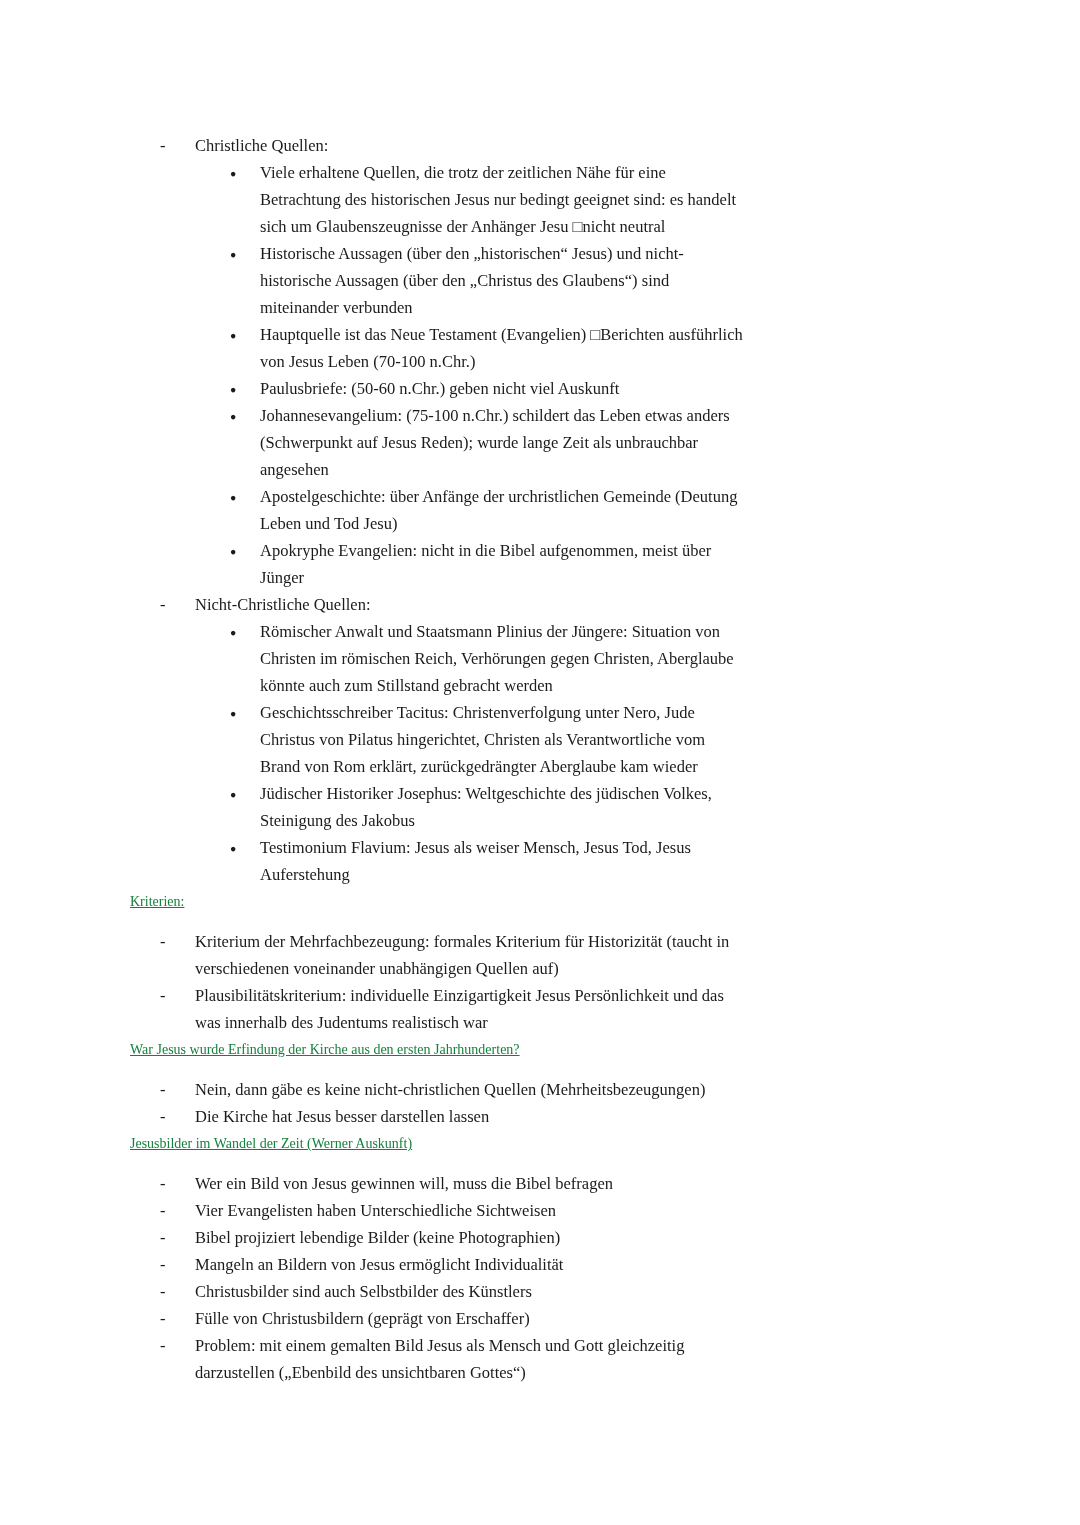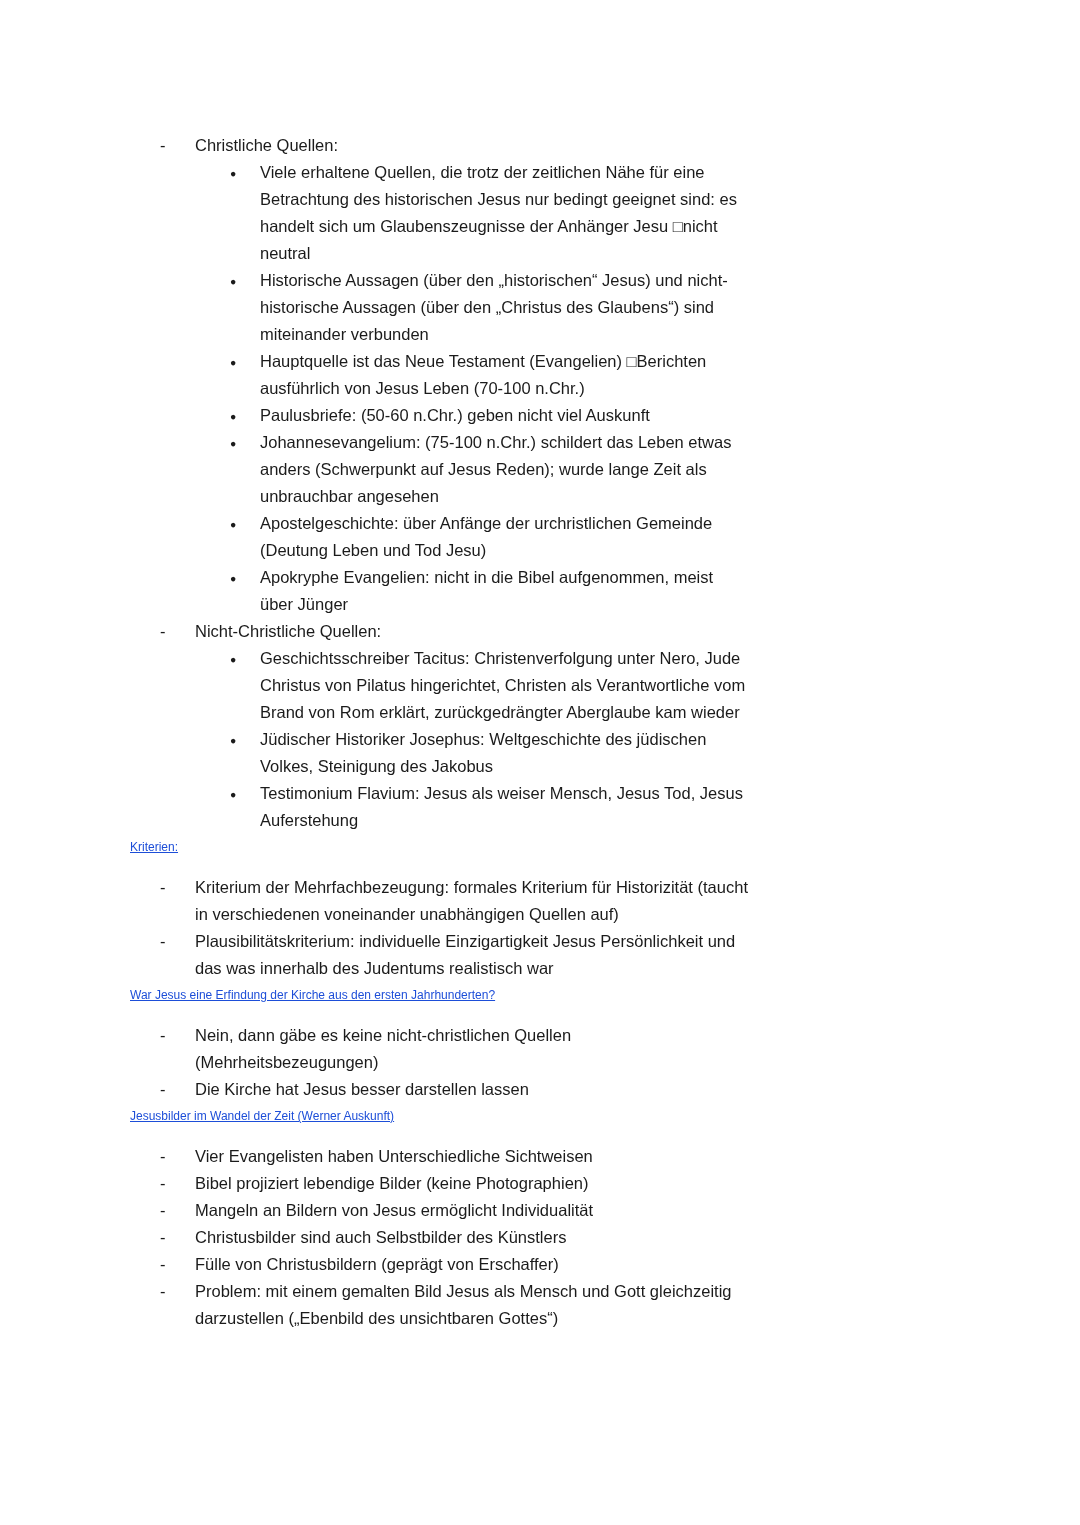--- a/index.html
+++ b/index.html
@@ -6,21 +6,21 @@
     margin: 0;
     padding: 0;
     background: #ffffff;
   }
   .page {
     width: 884px;
     min-height: 1525px;
     box-sizing: border-box;
     padding: 132px 135px 60px 130px;
     background: #ffffff;
-    font-family: Liberation Sans, sans-serif;
+    font-family: Liberation Serif, serif;
     font-size: 16.5px;
     line-height: 27px;
     color: #1b1b1b;
   }
   .dash-row {
     position: relative;
     padding-left: 65px;
   }
   .dash-row::before {
     content: "-";
@@ -34,25 +34,25 @@
   }
   .bullet-row::before {
     content: "●";
     position: absolute;
     left: 100px;
     top: 1px;
     font-size: 10.5px;
   }
   .heading {
     margin: 17px 0 13px 0;
-    font-size: 12px;
+    font-size: 14px;
     font-weight: 400;
     line-height: 27px;
     text-decoration: underline;
-    color: #1d4ed8;
+    color: #15803d;
   }
   .heading:first-child {
     margin-top: 0;
   }
   section {
     margin: 0;
     padding: 0;
   }
 </style>
 </head>
@@ -84,20 +84,23 @@
       <span>Apostelgeschichte: über Anfänge der urchristlichen Gemeinde (Deutung Leben und Tod Jesu)</span>
     </div>
     <div class="bullet-row">
       <span>Apokryphe Evangelien: nicht in die Bibel aufgenommen, meist über Jünger</span>
     </div>
 
     <div class="dash-row">
       <span>Nicht-Christliche Quellen:</span>
     </div>
     <div class="bullet-row">
+      <span>Römischer Anwalt und Staatsmann Plinius der Jüngere: Situation von Christen im römischen Reich, Verhörungen gegen Christen, Aberglaube könnte auch zum Stillstand gebracht werden</span>
+    </div>
+    <div class="bullet-row">
       <span>Geschichtsschreiber Tacitus: Christenverfolgung unter Nero, Jude Christus von Pilatus hingerichtet, Christen als Verantwortliche vom Brand von Rom erklärt, zurückgedrängter Aberglaube kam wieder</span>
     </div>
     <div class="bullet-row">
       <span>Jüdischer Historiker Josephus: Weltgeschichte des jüdischen Volkes, Steinigung des Jakobus</span>
     </div>
     <div class="bullet-row">
       <span>Testimonium Flavium: Jesus als weiser Mensch, Jesus Tod, Jesus Auferstehung</span>
     </div>
 
   </section>
@@ -106,31 +109,34 @@
     <h2 class="heading">Kriterien:</h2>
     <div class="dash-row">
       <span>Kriterium der Mehrfachbezeugung: formales Kriterium für Historizität (taucht in verschiedenen voneinander unabhängigen Quellen auf)</span>
     </div>
     <div class="dash-row">
       <span>Plausibilitätskriterium: individuelle Einzigartigkeit Jesus Persönlichkeit und das was innerhalb des Judentums realistisch war</span>
     </div>
   </section>
 
   <section>
-    <h2 class="heading">War Jesus eine Erfindung der Kirche aus den ersten Jahrhunderten?</h2>
+    <h2 class="heading">War Jesus wurde Erfindung der Kirche aus den ersten Jahrhunderten?</h2>
     <div class="dash-row">
       <span>Nein, dann gäbe es keine nicht-christlichen Quellen (Mehrheitsbezeugungen)</span>
     </div>
     <div class="dash-row">
       <span>Die Kirche hat Jesus besser darstellen lassen</span>
     </div>
   </section>
 
   <section>
     <h2 class="heading">Jesusbilder im Wandel der Zeit (Werner Auskunft)</h2>
+    <div class="dash-row">
+      <span>Wer ein Bild von Jesus gewinnen will, muss die Bibel befragen</span>
+    </div>
     <div class="dash-row">
       <span>Vier Evangelisten haben Unterschiedliche Sichtweisen</span>
     </div>
     <div class="dash-row">
       <span>Bibel projiziert lebendige Bilder (keine Photographien)</span>
     </div>
     <div class="dash-row">
       <span>Mangeln an Bildern von Jesus ermöglicht Individualität</span>
     </div>
     <div class="dash-row">

